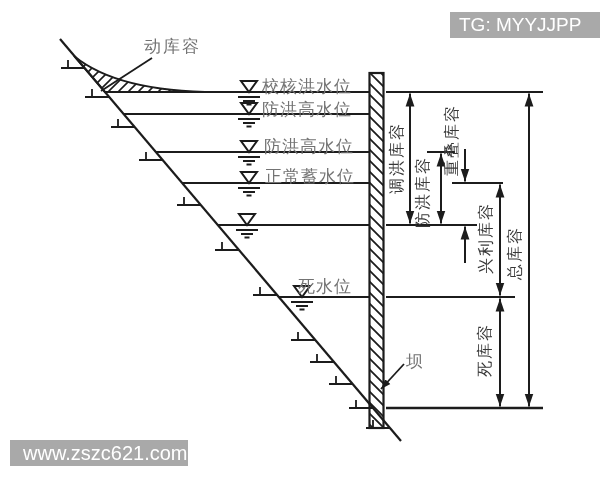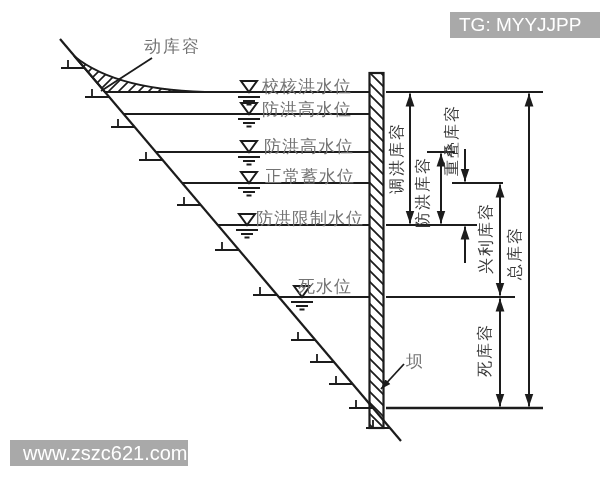--- a/index.html
+++ b/index.html
@@ -95,21 +95,20 @@
 
     <line x1="404" y1="364" x2="381" y2="389" stroke="#1c1c1c" stroke-width="1.8" marker-end="url(#arrSm)"></line>
   </svg>
 
   <div class="hl" style="left:144px;top:36px;letter-spacing:2px">动库容</div>
 
   <div class="hl" style="left:262px;top:76px">校核洪水位</div>
   <div class="hl" style="left:262px;top:99px">防洪高水位</div>
   <div class="hl" style="left:265px;top:166px">正常蓄水位</div>
   <div class="hl" style="left:264px;top:136px">防洪高水位</div>
-  <div class="hl" style="left:256px;top:208px">防洪限制水位</div>
   <div class="hl" style="left:298px;top:276px">死水位</div>
 
   <div class="hl" style="left:406px;top:351px">坝</div>
 
   <div class="vl" style="left:397px;top:158px">调洪库容</div>
   <div class="vl" style="left:423px;top:192px">防洪库容</div>
   <div class="vl" style="left:452px;top:140px">重叠库容</div>
   <div class="vl" style="left:486px;top:238px">兴利库容</div>
   <div class="vl" style="left:515px;top:253px">总库容</div>
   <div class="vl" style="left:485px;top:350px">死库容</div>

